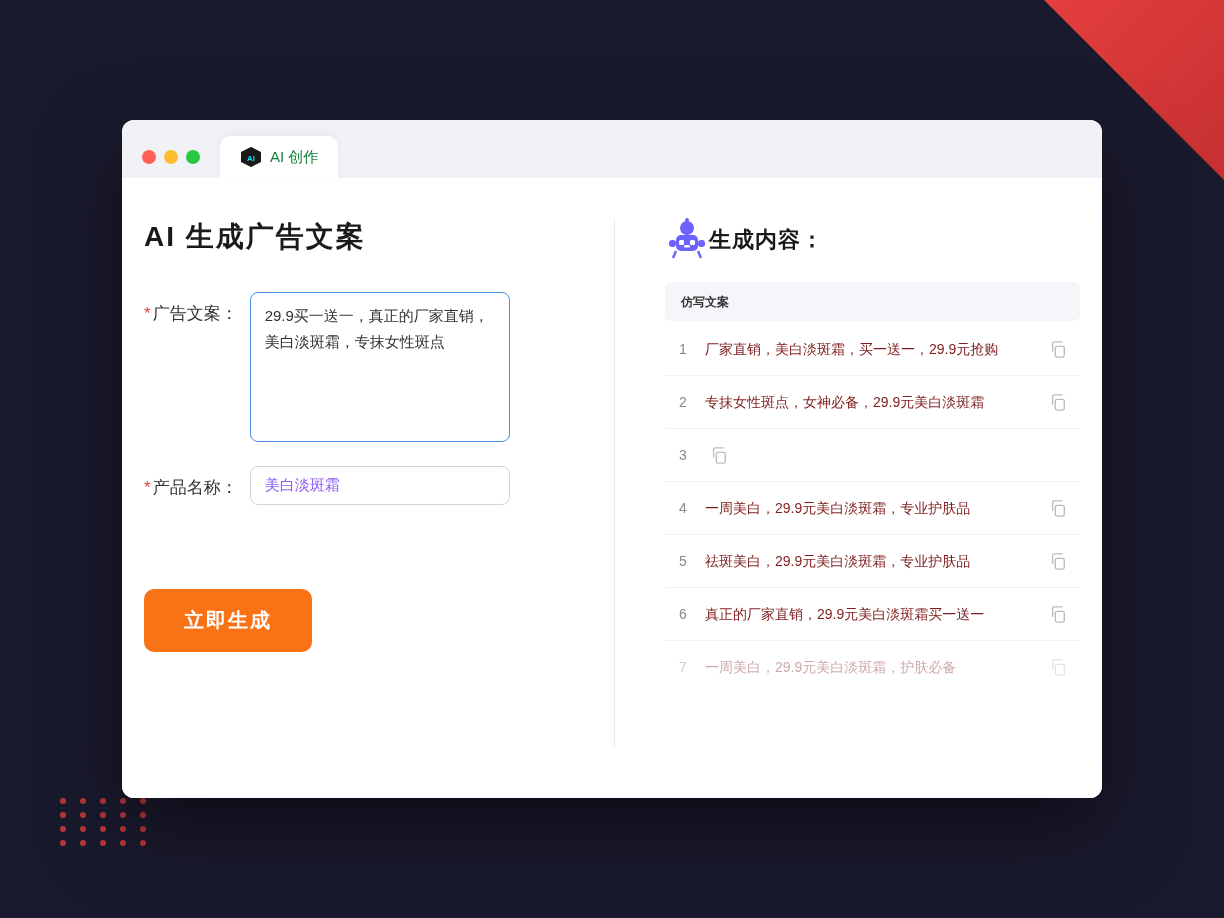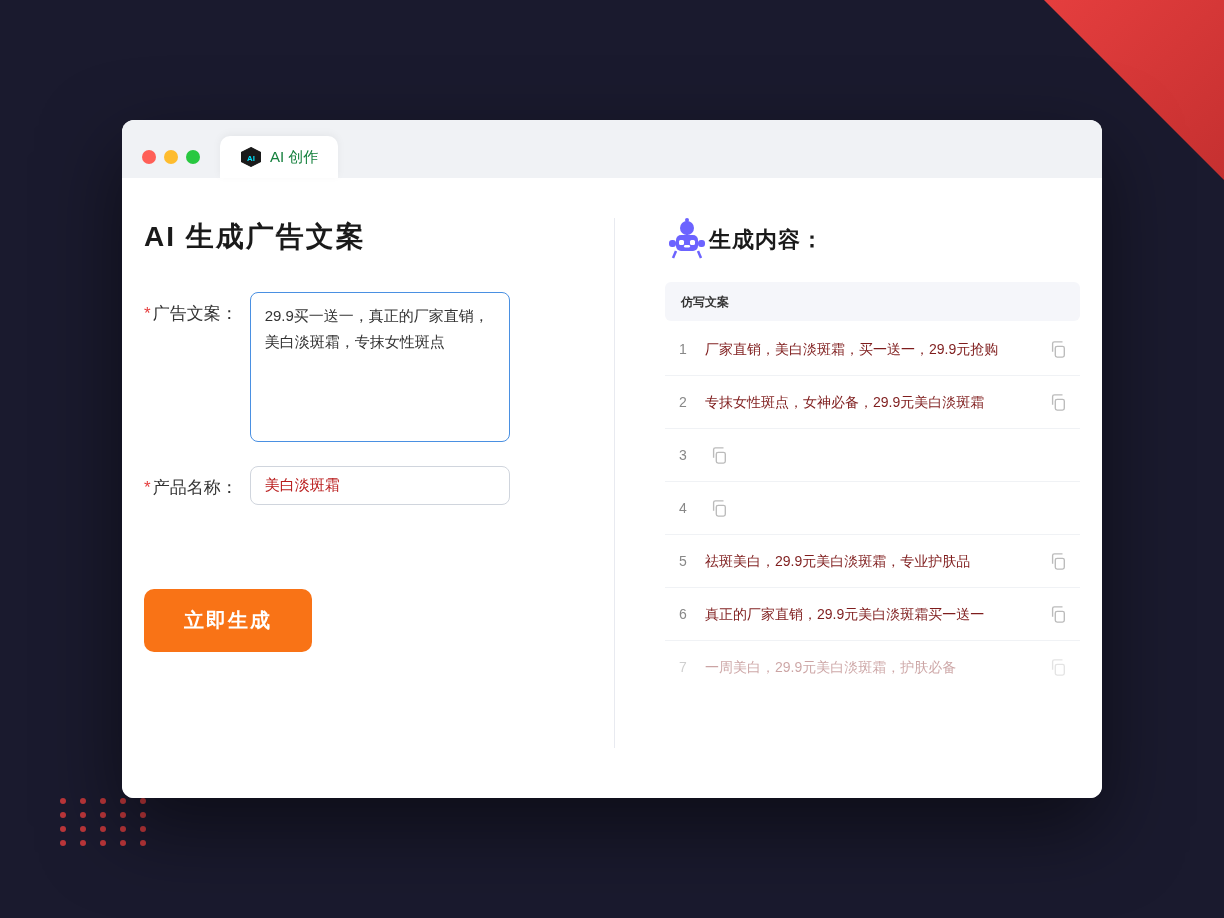--- a/index.html
+++ b/index.html
@@ -152,21 +152,21 @@
       color: #e53e3e;
       margin-right: 2px;
     }
 
     .form-input {
       flex: 1;
       border: 1.5px solid #d0d5dd;
       border-radius: 8px;
       padding: 10px 14px;
       font-size: 15px;
-      color: #b91c1c;
+      color: #8b5cf6;
       outline: none;
       font-family: inherit;
       resize: none;
       background: #fff;
       max-width: 260px;
     }
 
     .form-textarea {
       flex: 1;
       border: 1.5px solid #4a90e2;
@@ -419,20 +419,21 @@
       <span class="result-num">3</span>
       <div class="copy-btn">
         <svg class="copy-icon" viewBox="0 0 20 20" fill="none" stroke="currentColor" stroke-width="1.5">
           <rect x="7" y="7" width="10" height="12" rx="2"></rect>
           <path d="M4 13V4a2 2 0 012-2h9"></path>
         </svg>
       </div>
     </div>
             <div class="result-item">
       <span class="result-num">4</span>
+      <span class="result-text">一周美白，29.9元美白淡斑霜，专业护肤品</span>
       <div class="copy-btn">
         <svg class="copy-icon" viewBox="0 0 20 20" fill="none" stroke="currentColor" stroke-width="1.5">
           <rect x="7" y="7" width="10" height="12" rx="2"></rect>
           <path d="M4 13V4a2 2 0 012-2h9"></path>
         </svg>
       </div>
     </div>
             <div class="result-item">
       <span class="result-num">5</span>
       <span class="result-text">祛斑美白，29.9元美白淡斑霜，专业护肤品</span>

